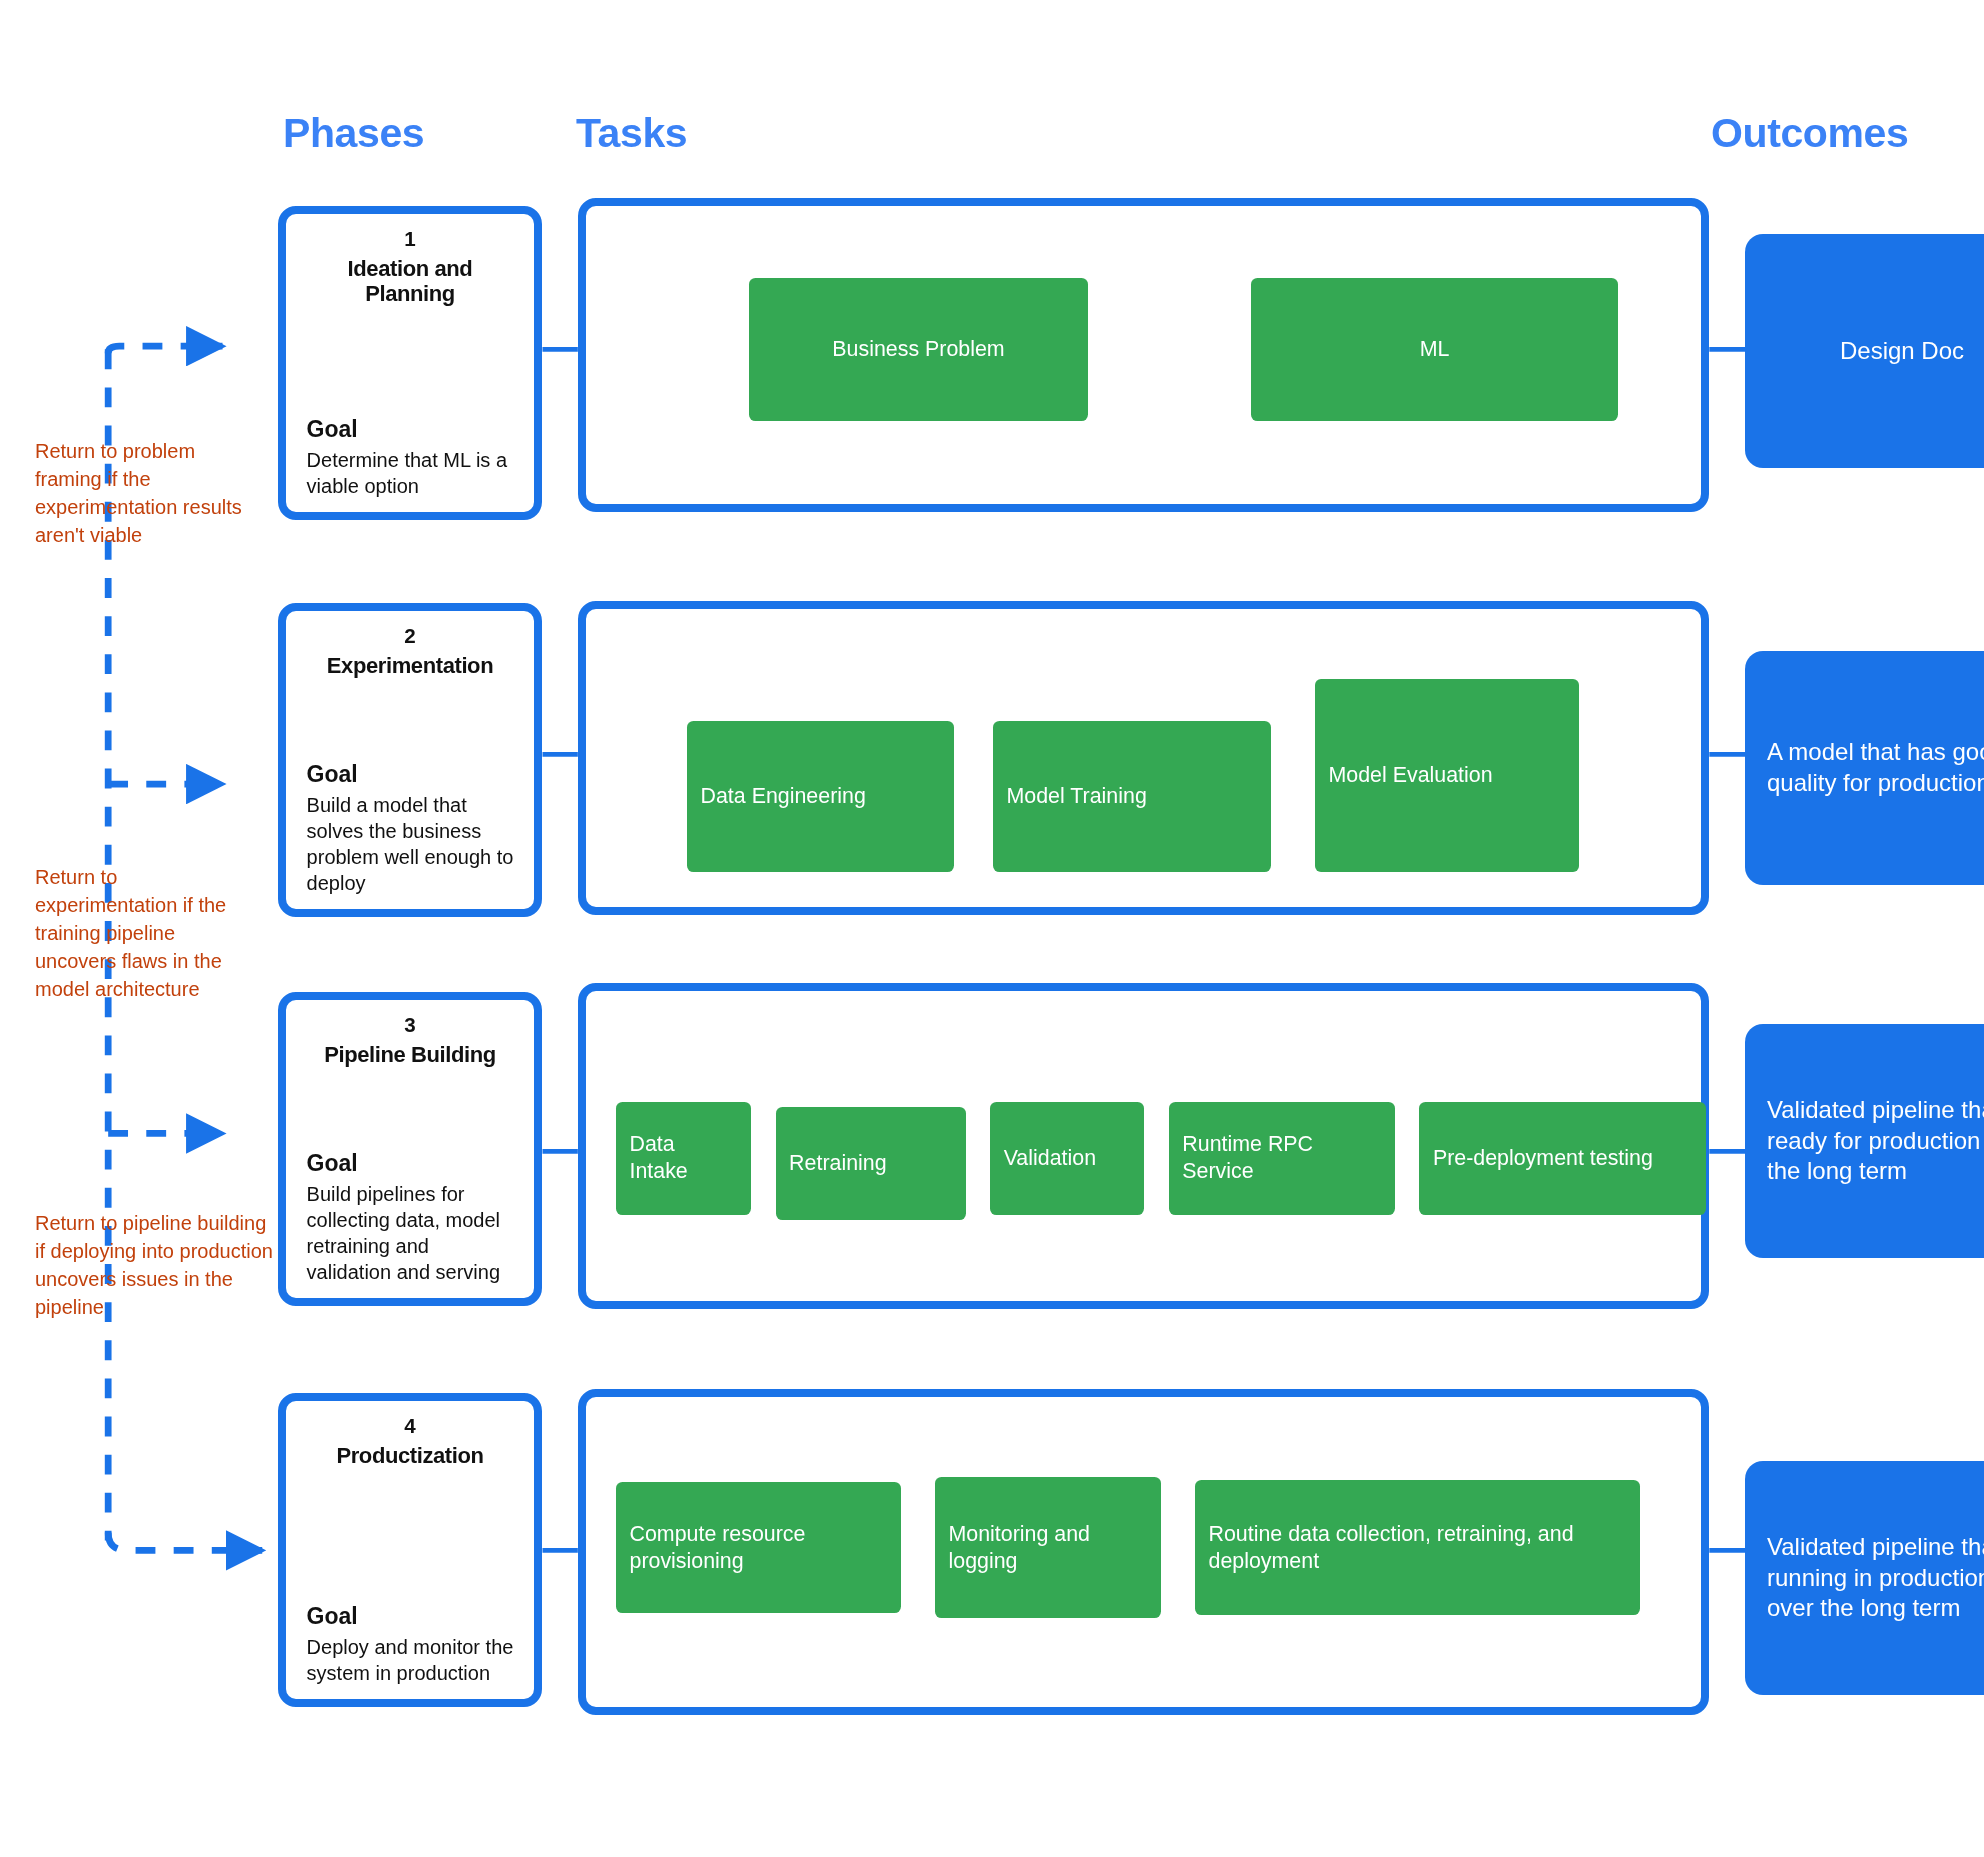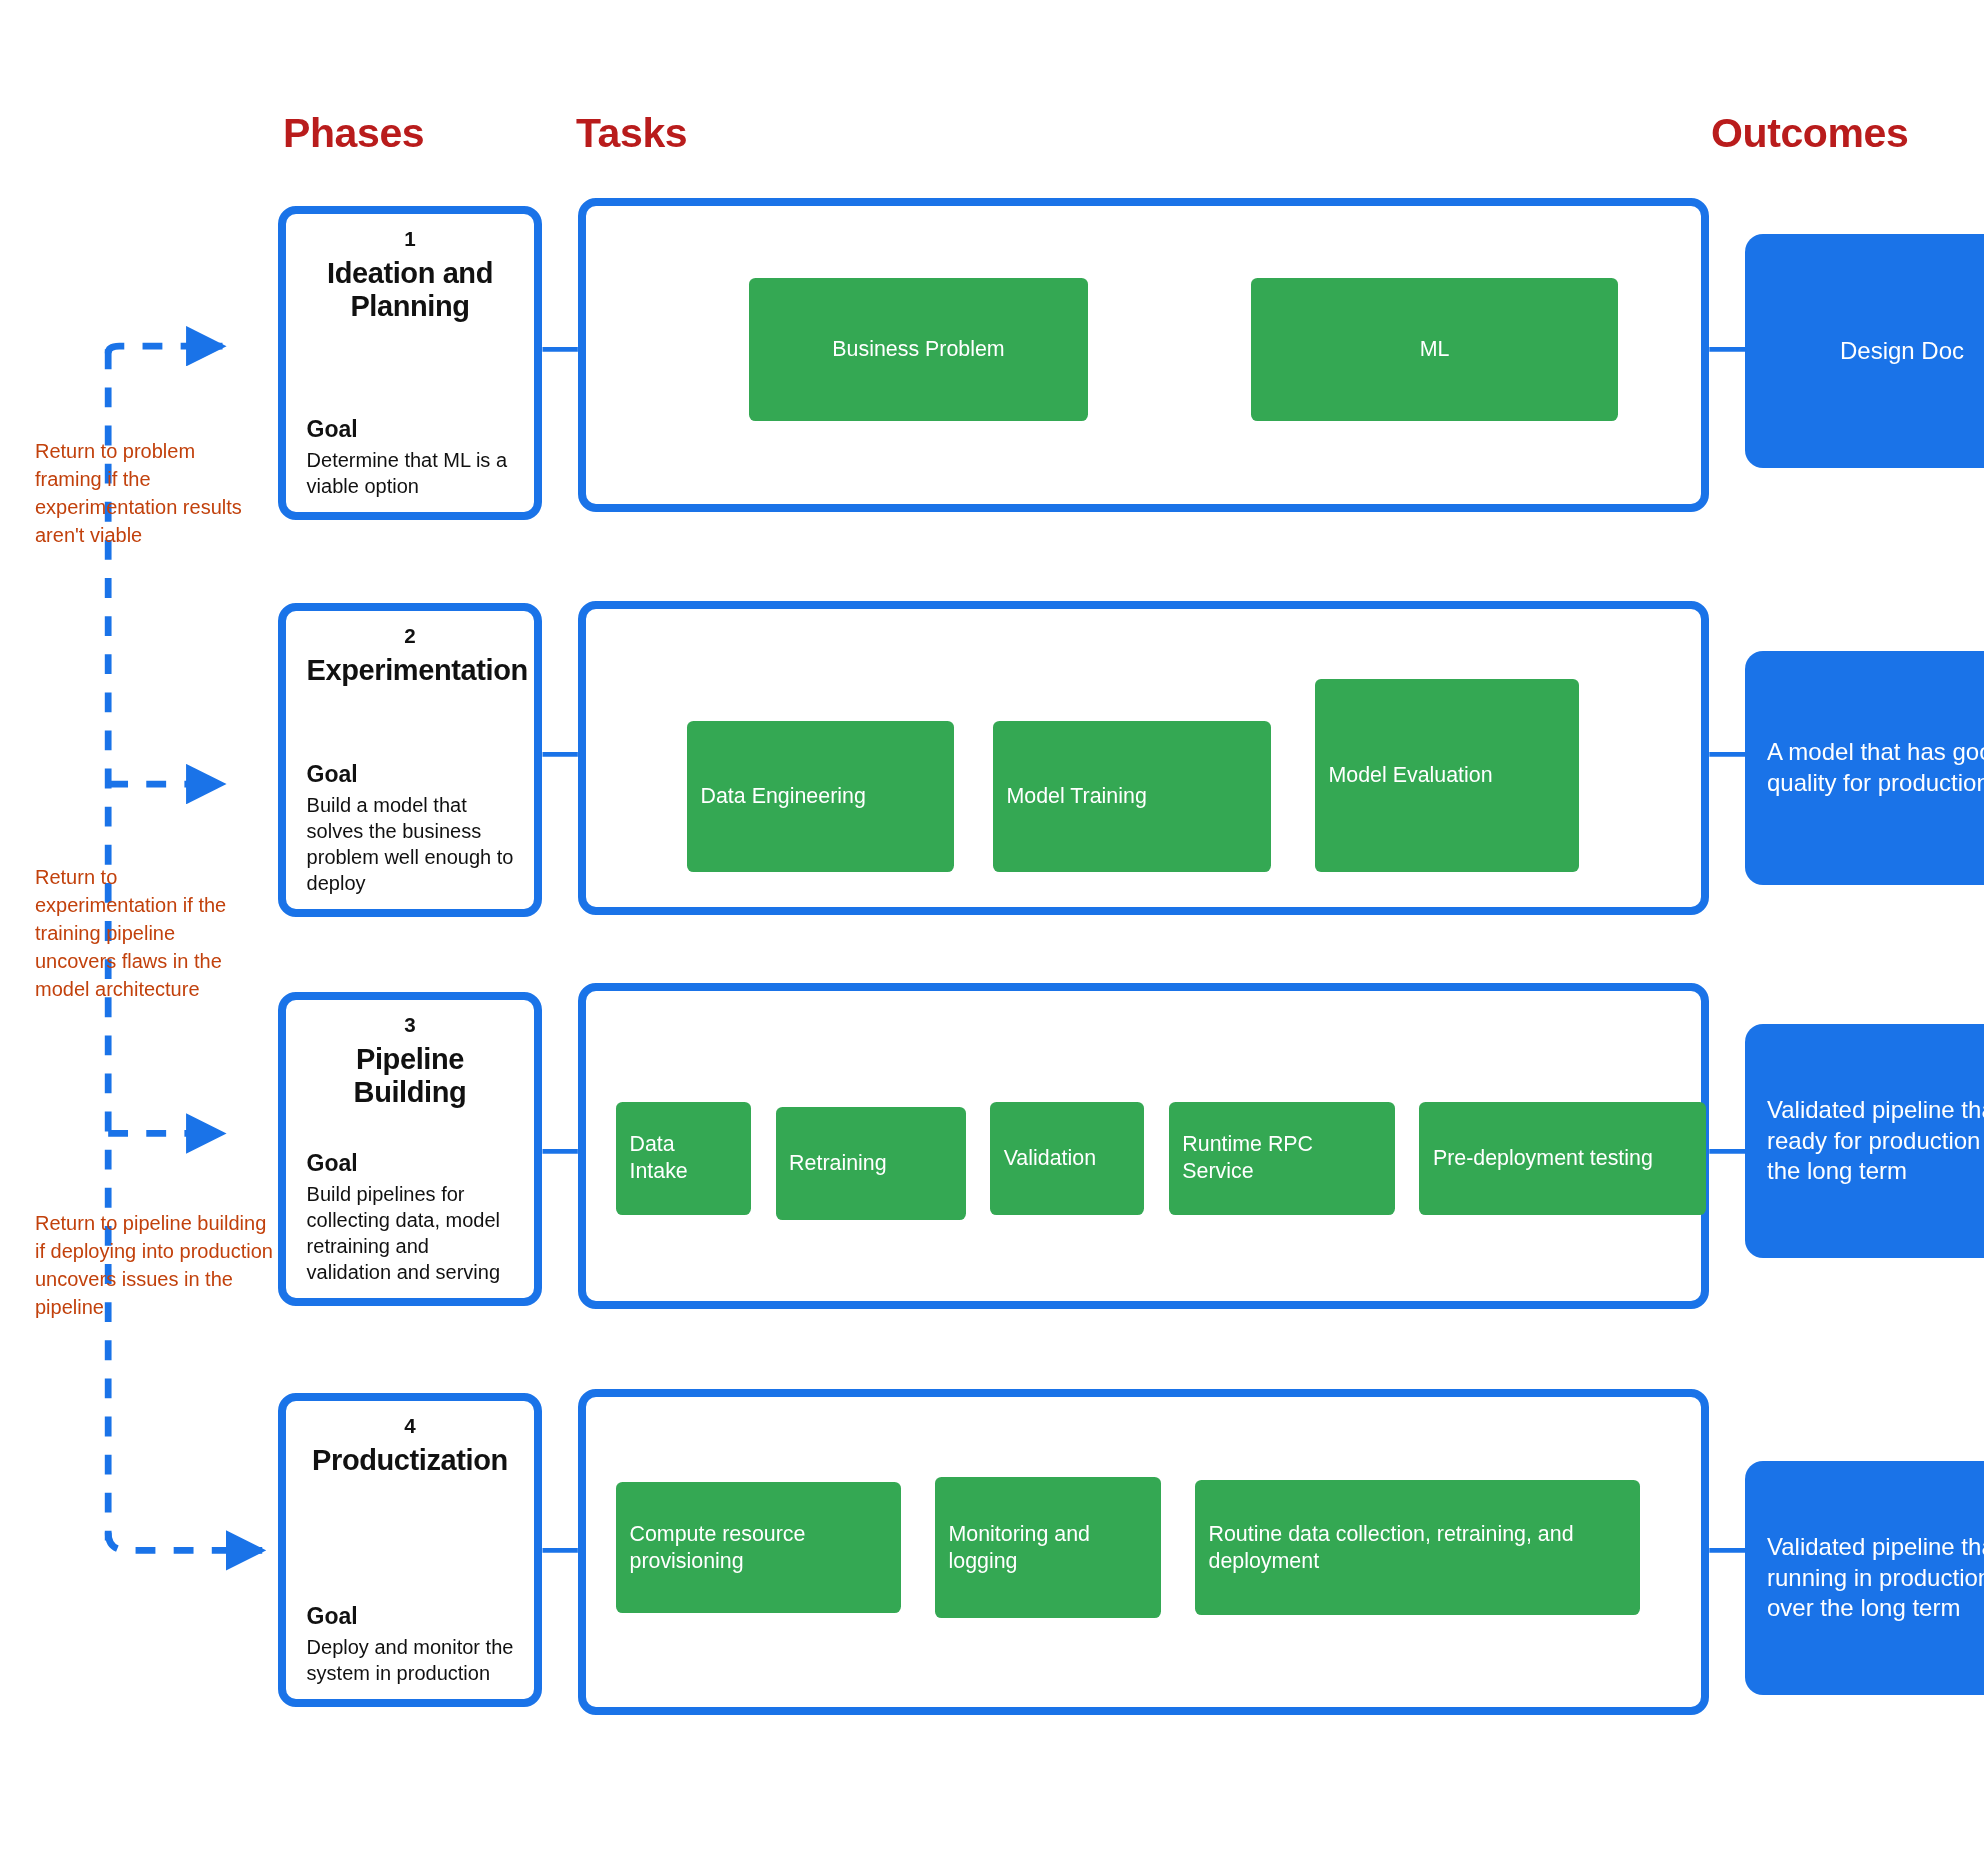--- a/index.html
+++ b/index.html
@@ -12,41 +12,41 @@
   #stage { position: relative; width: 2253px; height: 1858px; }
 
   
   #wires { position: absolute; inset: 0; width: 2253px; height: 1858px; pointer-events: none; }
 
   
   .col-head {
     position: absolute;
     font-size: 41px;
     font-weight: 700;
-    color: #b91c1c;
+    color: #3b82f6;
     letter-spacing: -0.4px;
     white-space: nowrap;
   }
 
   
   .phase-card {
     position: absolute;
     border: 8.7px solid #1a73e8;
     border-radius: 18px;
     background: #ffffff;
     padding: 13.5px 20.6px 13.5px 20.6px;
     display: flex;
     flex-direction: column;
   }
   .phase-num {
     font-size: 20.6px; font-weight: 700; color: #111; text-align: center;
     line-height: 1.1; margin-bottom: 7.1px;
   }
   .phase-title {
-    font-size: 29px; font-weight: 700; color: #111; text-align: center;
+    font-size: 22px; font-weight: 700; color: #111; text-align: center;
     line-height: 1.12; letter-spacing: -0.4px;
   }
   .goal-block { margin-top: auto; }
   .goal-label {
     font-size: 23px; font-weight: 700; color: #111; line-height: 1.2;
     margin-bottom: 3.2px;
   }
   .goal-text {
     font-size: 20px; font-weight: 400; color: #111; line-height: 1.30;
   }

